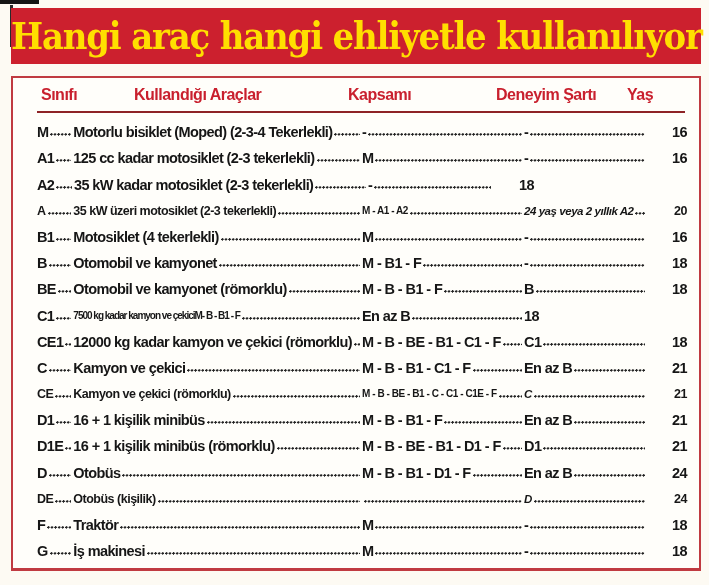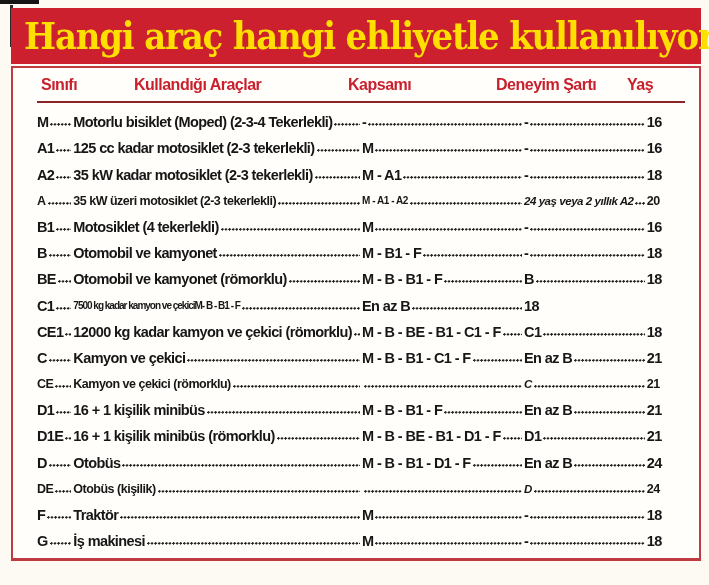--- a/index.html
+++ b/index.html
@@ -6,46 +6,46 @@
   body{
     width:709px;height:585px;position:relative;overflow:hidden;
     background:#fdfaf3;
     font-family:"Liberation Sans",sans-serif;
   }
   .corner-mark-h{position:absolute;left:0;top:0;width:39px;height:4px;background:#151515;}
   .corner-mark-v{position:absolute;left:10px;top:5px;width:3px;height:42px;background:#2a2a2a;}
   .clip{position:absolute;left:11px;top:8px;width:690px;}
   .band{
     height:56px;background:#cc202e;display:flex;align-items:center;
-    padding-left:13px;box-sizing:border-box;
+    box-sizing:border-box;
   }
   .band .title{
     font-family:"DejaVu Serif",serif;font-weight:700;color:#ffdf00;
     font-size:34px;letter-spacing:-1.2px;white-space:nowrap;line-height:1;
     transform:scaleY(1.12);transform-origin:left center;
   }
   .tablebox{
-    margin-top:2px;height:495px;box-sizing:border-box;
+    margin-top:12px;height:495px;box-sizing:border-box;
     background:#fffefa;border:2px solid #c03a41;border-bottom-width:3px;
     padding:6px 12px 0 13px;position:relative;
   }
   .colhead{position:relative;height:26px;}
   .colhead span{
     position:absolute;top:2px;color:#c9202e;font-weight:700;font-size:16px;
     letter-spacing:-0.5px;white-space:nowrap;
   }
   .rule{height:0;border-top:2px solid #8e2326;margin:1px 2px 0 11px;}
   .rows{margin-left:11px;margin-right:0;padding-top:3px;}
   .row{display:flex;height:26.2px;align-items:flex-end;}
   .cell{display:flex;align-items:flex-end;box-sizing:border-box;overflow:visible;}
   .c-code{width:37px;}
   .c-vehicle{width:294px;justify-content:flex-end;}
   .c-kapsam{width:165px;}
   .c-deneyim{width:125px;}
-  .c-yas{width:41px;justify-content:flex-start;}
+  .c-yas{width:41px;justify-content:flex-end;}
   .t{
     font-weight:700;color:#161616;font-size:14.5px;letter-spacing:-0.6px;
     white-space:nowrap;line-height:20px;
   }
   .leader{
     flex:1 1 0;height:3px;align-self:flex-end;margin:0 2px 6px 2px;
     background-image:radial-gradient(circle at 1.4px 1.4px,#222 1.05px,transparent 1.35px);
     background-size:3.6px 3px;background-repeat:repeat-x;background-position:left bottom;
     min-width:0;
   }
@@ -119,24 +119,20 @@
         </div>
         <div class="row">
           <div class="cell c-code">
             <span class="t">A2</span>
             <span class="leader"></span>
           </div>
           <div class="cell c-vehicle">
             <span class="t">35 kW kadar motosiklet (2-3 tekerlekli)</span>
             <span class="leader"></span>
           </div>
-          <div class="cell c-kapsam">
-            <span class="t">M - A1</span>
-            <span class="leader"></span>
-          </div>
           <div class="cell c-deneyim">
             <span class="t">-</span>
             <span class="leader"></span>
           </div>
           <div class="cell c-yas">
             <span class="t">18</span>
           </div>
         </div>
         <div class="row small">
           <div class="cell c-code">
@@ -287,20 +283,21 @@
         <div class="row small">
           <div class="cell c-code">
             <span class="t">CE</span>
             <span class="leader"></span>
           </div>
           <div class="cell c-vehicle">
             <span class="t">Kamyon ve çekici (römorklu)</span>
             <span class="leader"></span>
           </div>
           <div class="cell c-kapsam">
+            <span class="t">M - B - BE - B1 - C - C1 - C1E - F</span>
             <span class="leader"></span>
           </div>
           <div class="cell c-deneyim">
             <span class="t">C</span>
             <span class="leader"></span>
           </div>
           <div class="cell c-yas">
             <span class="t">21</span>
           </div>
         </div>

